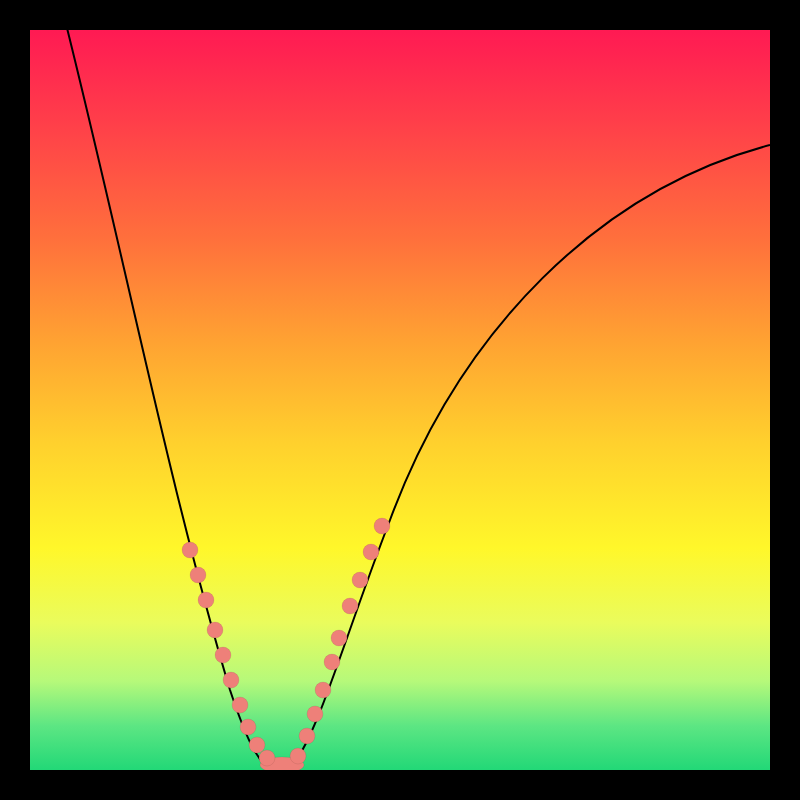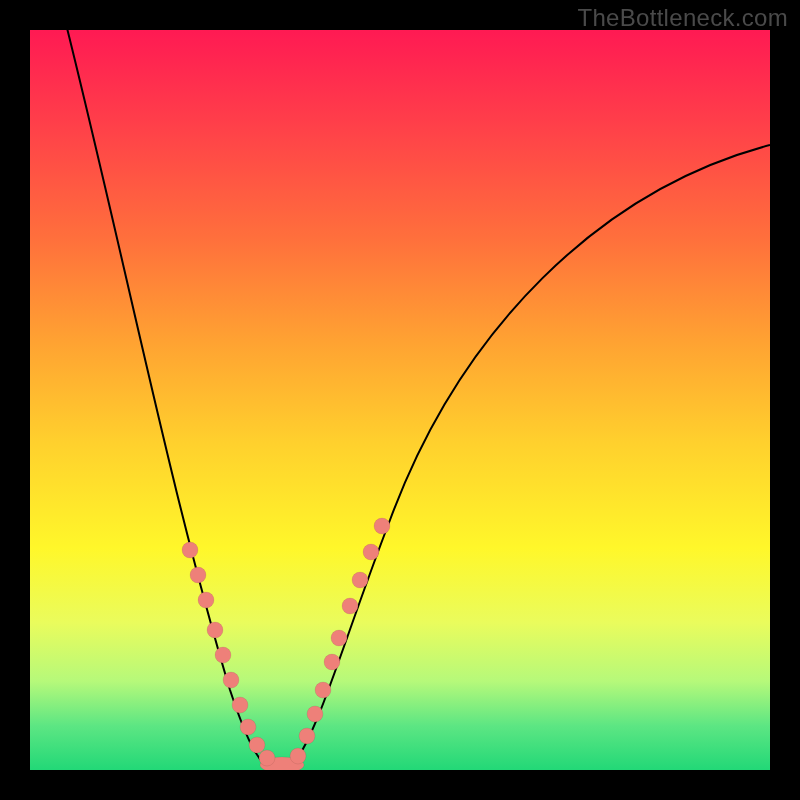--- a/index.html
+++ b/index.html
@@ -68,21 +68,20 @@
     fill: #ee8079;
     stroke: rgba(0,0,0,0.12);
     stroke-width: 0.5;
   }
 </style>
 </head>
 <body>
 
 <div class="frame">
 
-  <div class="watermark">TheBottleneck.com</div>
 
   <div class="plot-area">
 
     <svg class="curves" viewBox="0 0 740 740">
 
       <path class="curve-path" d="M 35 -10 C 95 230, 140 460, 200 660 C 215 705, 228 736, 244 740"></path>
 
       <path class="curve-path" d="M 260 740 C 290 700, 310 620, 360 490 C 430 300, 570 160, 740 115"></path>
 
       <ellipse class="blob" cx="252" cy="735" rx="22" ry="8"></ellipse>

